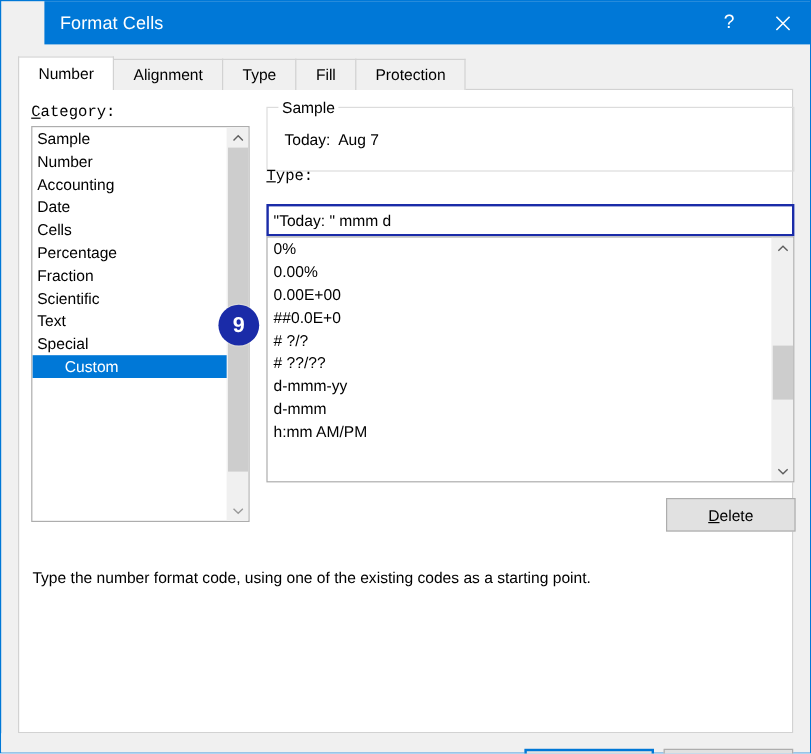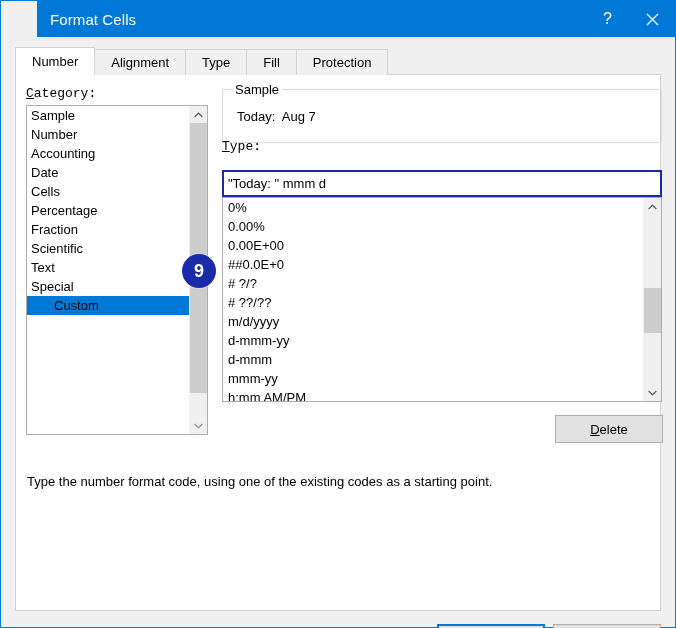--- a/index.html
+++ b/index.html
@@ -141,21 +141,21 @@
     height: 19px;
     line-height: 19px;
     padding-left: 4px;
     font-size: 13px;
     white-space: nowrap;
     color: #000;
     cursor: default;
   }
   .list-item.selected {
     background: #0078d7;
-    color: #000000;
+    color: #ffffff;
     padding-left: 27px;
   }
 
   
   .vscroll {
     position: absolute;
     top: 0; right: 0; bottom: 0;
     width: 17px;
     background: #f0f0f0;
     border-left: 1px solid #f0f0f0;
@@ -380,24 +380,22 @@
     <input class="type-input" type="text" value="&quot;Today: &quot; mmm d" style="">
 
     <div class="listbox type-list">
       <div class="list-items" id="type-items">
           <div class="list-item">0%</div>
           <div class="list-item">0.00%</div>
           <div class="list-item">0.00E+00</div>
           <div class="list-item">##0.0E+0</div>
           <div class="list-item"># ?/?</div>
           <div class="list-item"># ??/??</div>
-          <div class="list-item">m/d/yyyy</div>
           <div class="list-item">d-mmm-yy</div>
           <div class="list-item">d-mmm</div>
-          <div class="list-item">mmm-yy</div>
           <div class="list-item">h:mm AM/PM</div>
         </div>
       <div class="vscroll">
         <div class="arrow up">
           <svg width="9" height="6" viewBox="0 0 9 6" aria-hidden="true">
               <path d="M0.6 5 L4.5 1.2 L8.4 5" stroke="#606060" stroke-width="1.2" fill="none"></path>
             </svg>
         </div>
         <div class="thumb" style="top:90px;height:45px;"></div>
         <div class="arrow down">

